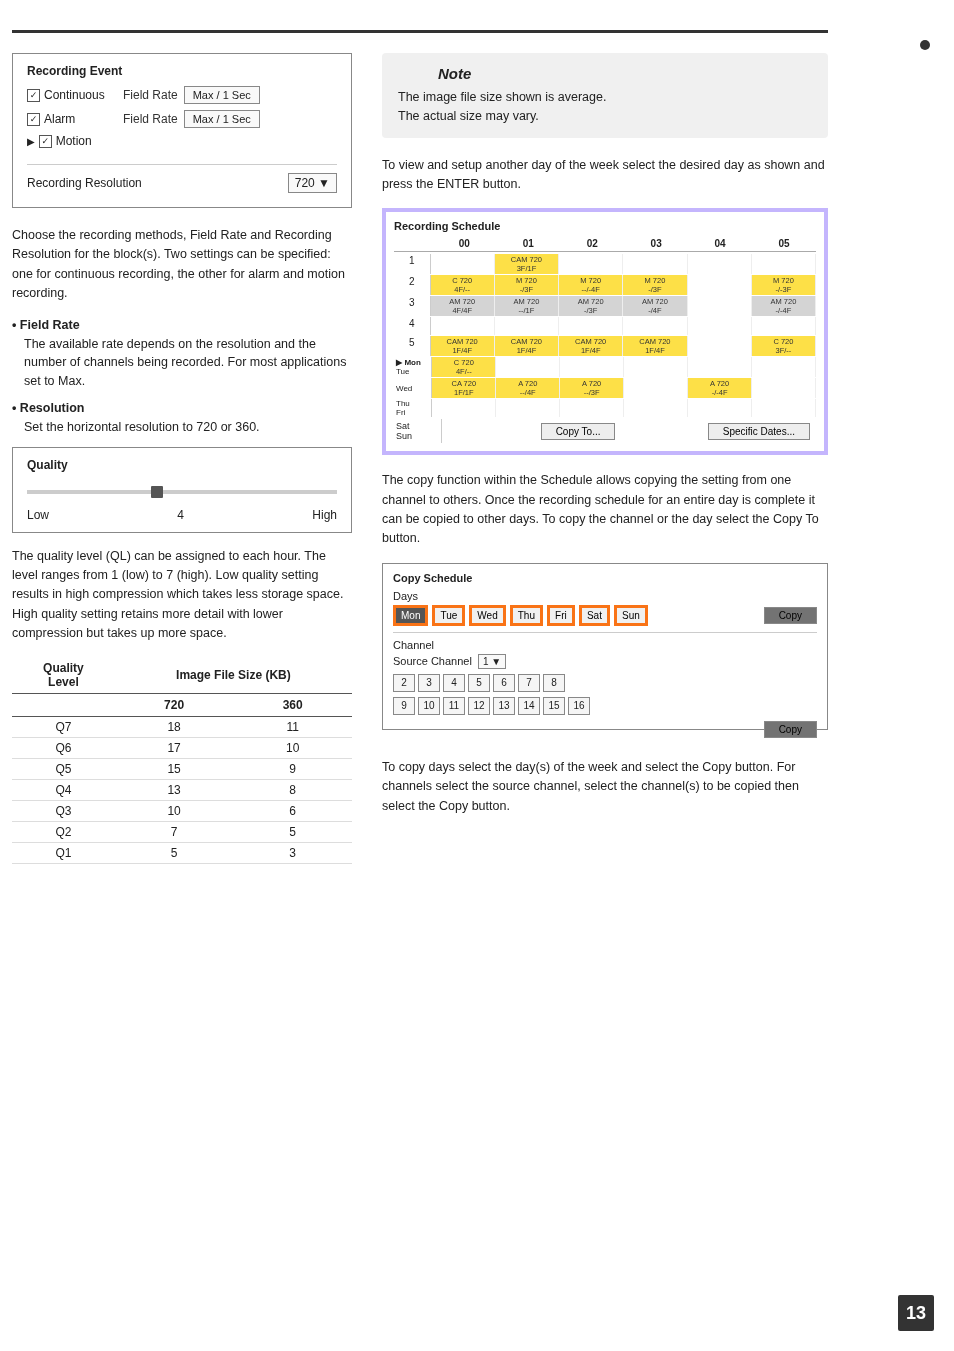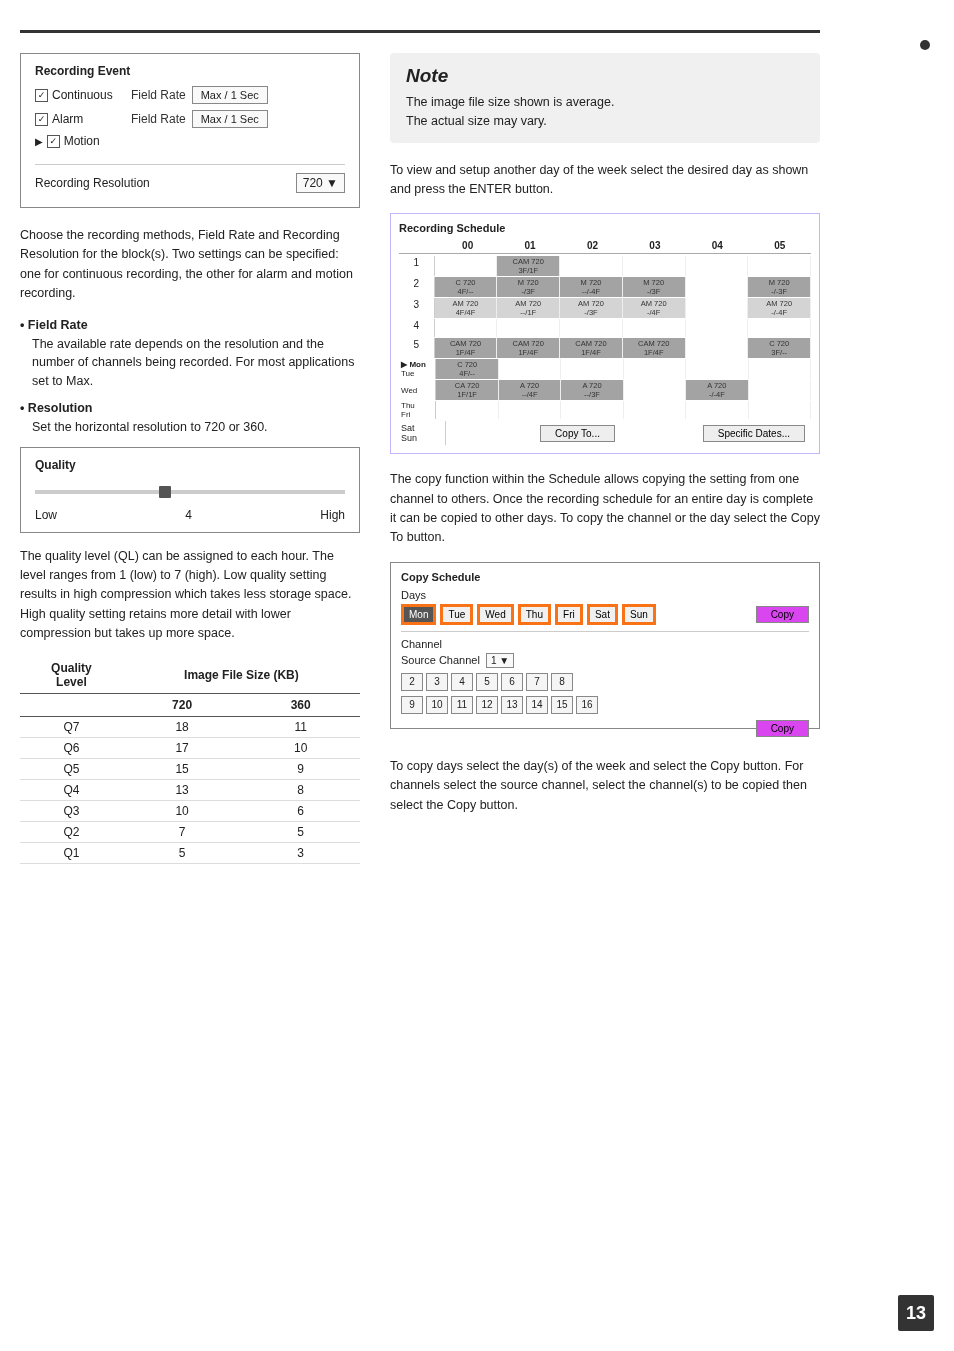--- a/index.html
+++ b/index.html
@@ -9,21 +9,21 @@
       background: #fff;
       width: 954px;
       min-height: 1351px;
       color: #222;
       position: relative;
     }
 
     .page-container {
       width: 840px;
       min-height: 1351px;
-      padding: 30px 20px;
+      padding: 30px 12px;
       display: flex;
       flex-direction: column;
     }
 
     
     .top-border {
       width: 100%;
       height: 3px;
       background: #333;
       margin-bottom: 20px;
@@ -208,32 +208,33 @@
     .note-box {
       background: #f0f0f0;
       border-radius: 4px;
       padding: 12px 16px;
       margin-bottom: 18px;
     }
 
     .note-title {
       font-style: italic;
       font-weight: bold;
-      font-size: 19px;
+      font-size: 15px;
       margin-bottom: 6px;
+      margin-left: 40px;
     }
 
     .note-body {
       font-size: 12.5px;
       line-height: 1.5;
     }
 
     
     .schedule-box {
-      border: 1px solid #c4b5fd;
+      border: 4px solid #c4b5fd;
       padding: 8px;
       margin-bottom: 16px;
       font-size: 10px;
     }
 
     .schedule-title {
       font-weight: bold;
       font-size: 11px;
       margin-bottom: 6px;
     }
@@ -280,21 +281,21 @@
       flex: 1;
       font-size: 8.5px;
       padding: 1px 2px;
       text-align: center;
       border-right: 1px solid #eee;
       line-height: 1.2;
       color: #333;
     }
 
     .schedule-cell.cam {
-      background: #a3a3a3;
+      background: #fde047;
     }
 
     .schedule-cell.am-cam {
       background: #d4d4d4;
     }
 
     .schedule-row-label {
       flex: 0.6;
       font-size: 9px;
       text-align: left;
@@ -352,21 +353,21 @@
 
     .day-btn.active {
       background: #555;
       color: #fff;
     }
 
     .copy-right-btn {
       border: 1px solid #888;
       padding: 2px 14px;
       font-size: 10px;
-      background: #d946ef;
+      background: #737373;
       cursor: pointer;
       float: right;
     }
 
     .source-channel-row {
       display: flex;
       align-items: center;
       gap: 6px;
       margin-bottom: 5px;
     }

